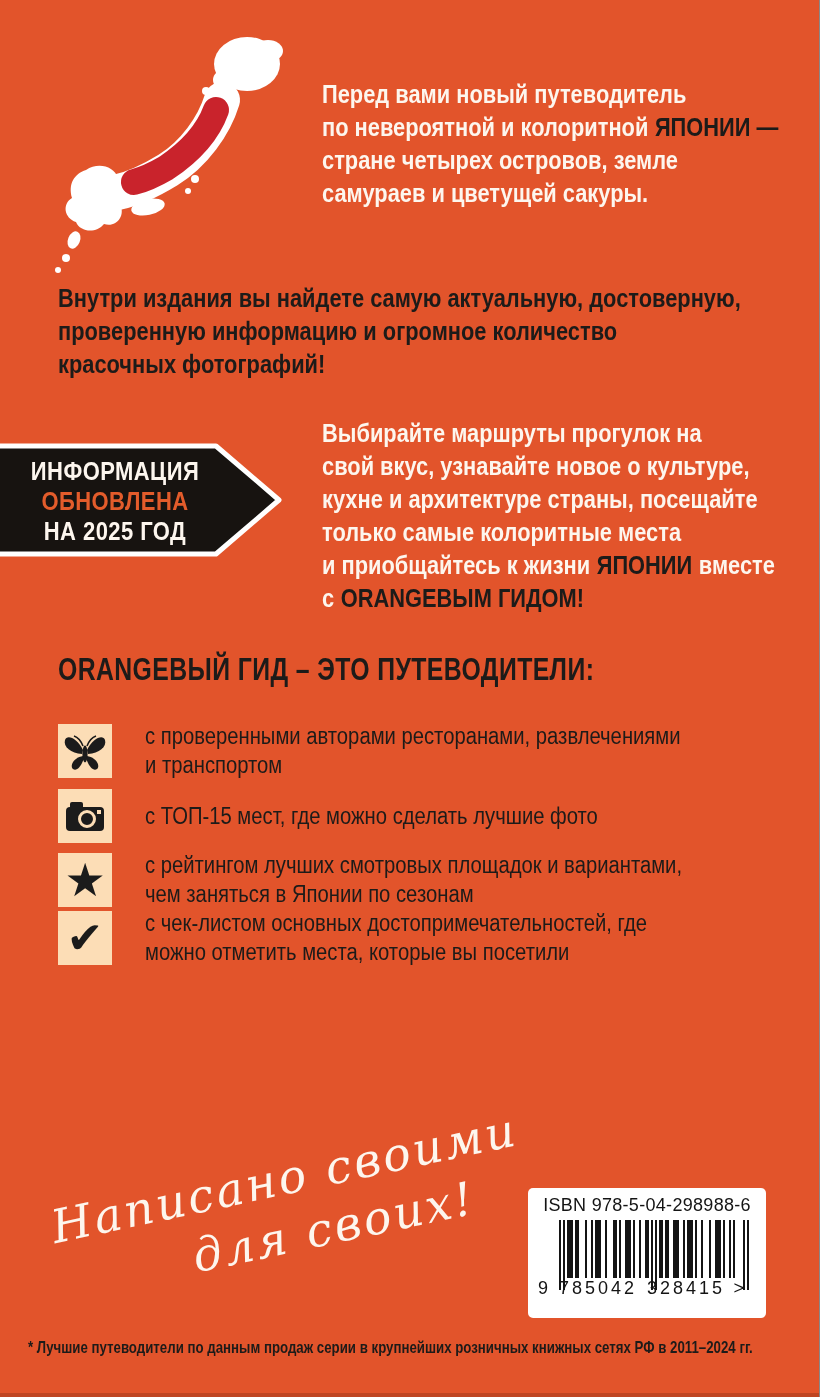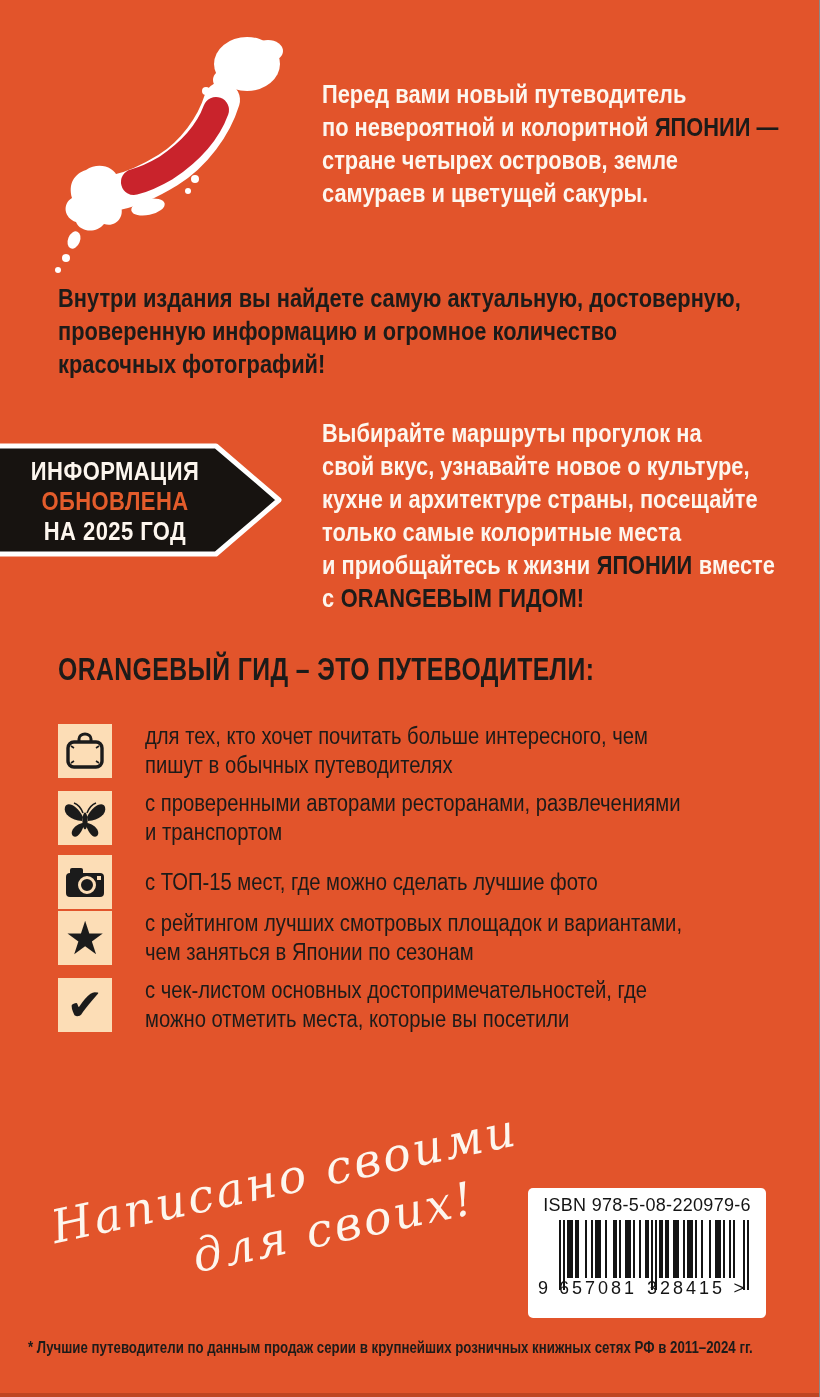--- a/index.html
+++ b/index.html
@@ -124,33 +124,20 @@
     <span class="ln"><span class="seg">кухне и архитектуре страны, посещайте</span></span>
     <span class="ln"><span class="seg">только самые колоритные места</span></span>
     <span class="ln"><span class="seg">и приобщайтесь к жизни</span><span class="seg darkink">ЯПОНИИ</span><span class="seg">вместе</span></span>
     <span class="ln"><span class="seg">с</span><span class="seg darkink">ORANGEВЫМ ГИДОМ!</span></span>
   </div>
 
   <div class="heading">ORANGEВЫЙ ГИД – ЭТО ПУТЕВОДИТЕЛИ:</div>
 
   <div class="features">
 
-    <div class="feat">
-      <div class="icon-sq">
-        <svg width="48" height="48" viewBox="0 0 48 48">
-          <rect x="7" y="15" width="34" height="25" rx="6" fill="none" stroke="#1b1b1b" stroke-width="3.4"></rect>
-          <path d="M18,14 v-2 a6,5 0 0 1 12,0 v2" fill="none" stroke="#1b1b1b" stroke-width="3"></path>
-          <path d="M10,19 l3,2 M38,19 l-3,2 M10,36 l3,-2 M38,36 l-3,-2" stroke="#1b1b1b" stroke-width="1.6"></path>
-        </svg>
-      </div>
-      <div class="feat-text">
-        <span class="ln" style="display:block;">для тех, кто хочет почитать больше интересного, чем</span>
-        <span class="ln" style="display:block;">пишут в обычных путеводителях</span>
-      </div>
-    </div>
 
 
     <div class="feat">
       <div class="icon-sq">
         <svg width="48" height="48" viewBox="0 0 48 48">
           <g fill="#1b1b1b">
             <ellipse cx="24" cy="27" rx="2.6" ry="8.5"></ellipse>
             <path d="M22,23 C16,11 6,7 4,13 C2,20 10,26 21,27 Z"></path>
             <path d="M26,23 C32,11 42,7 44,13 C46,20 38,26 27,27 Z"></path>
             <path d="M22,29 C14,30 8,38 12,42 C16,45 21,38 23,31 Z"></path>
@@ -200,21 +187,21 @@
     </div>
 
   </div>
 
   <div class="signature">
     <span class="s1">Написано своими</span>
     <span class="s2">для своих!</span>
   </div>
 
   <div class="bc-panel">
-    <div class="bc-isbn">ISBN 978-5-08-220979-6</div>
+    <div class="bc-isbn">ISBN 978-5-04-298988-6</div>
     <div class="bc-strip">
       <div class="bc-bars" style="display:flex;">
           <div class="bc-m b1 tall"></div>
           <div class="bc-m tall"></div>
           <div class="bc-m b1 tall"></div>
           <div class="bc-m"></div>
           <div class="bc-m b1"></div>
           <div class="bc-m b1"></div>
           <div class="bc-m b1"></div>
           <div class="bc-m"></div>
@@ -302,21 +289,21 @@
           <div class="bc-m"></div>
           <div class="bc-m"></div>
           <div class="bc-m"></div>
           <div class="bc-m b1 tall"></div>
           <div class="bc-m tall"></div>
           <div class="bc-m b1 tall"></div>
         </div>
     </div>
     <div class="bc-digits">
       <span class="d-lead">9</span>
-      <span class="d-grp">657081</span>
+      <span class="d-grp">785042</span>
       <span class="d-grp">328415</span>
       <span class="d-tail">&gt;</span>
     </div>
   </div>
 
   <div class="footnote">* Лучшие путеводители по данным продаж серии в крупнейших розничных книжных сетях РФ в 2011–2024 гг.</div>
 
 </div>
 
 </body></html>

